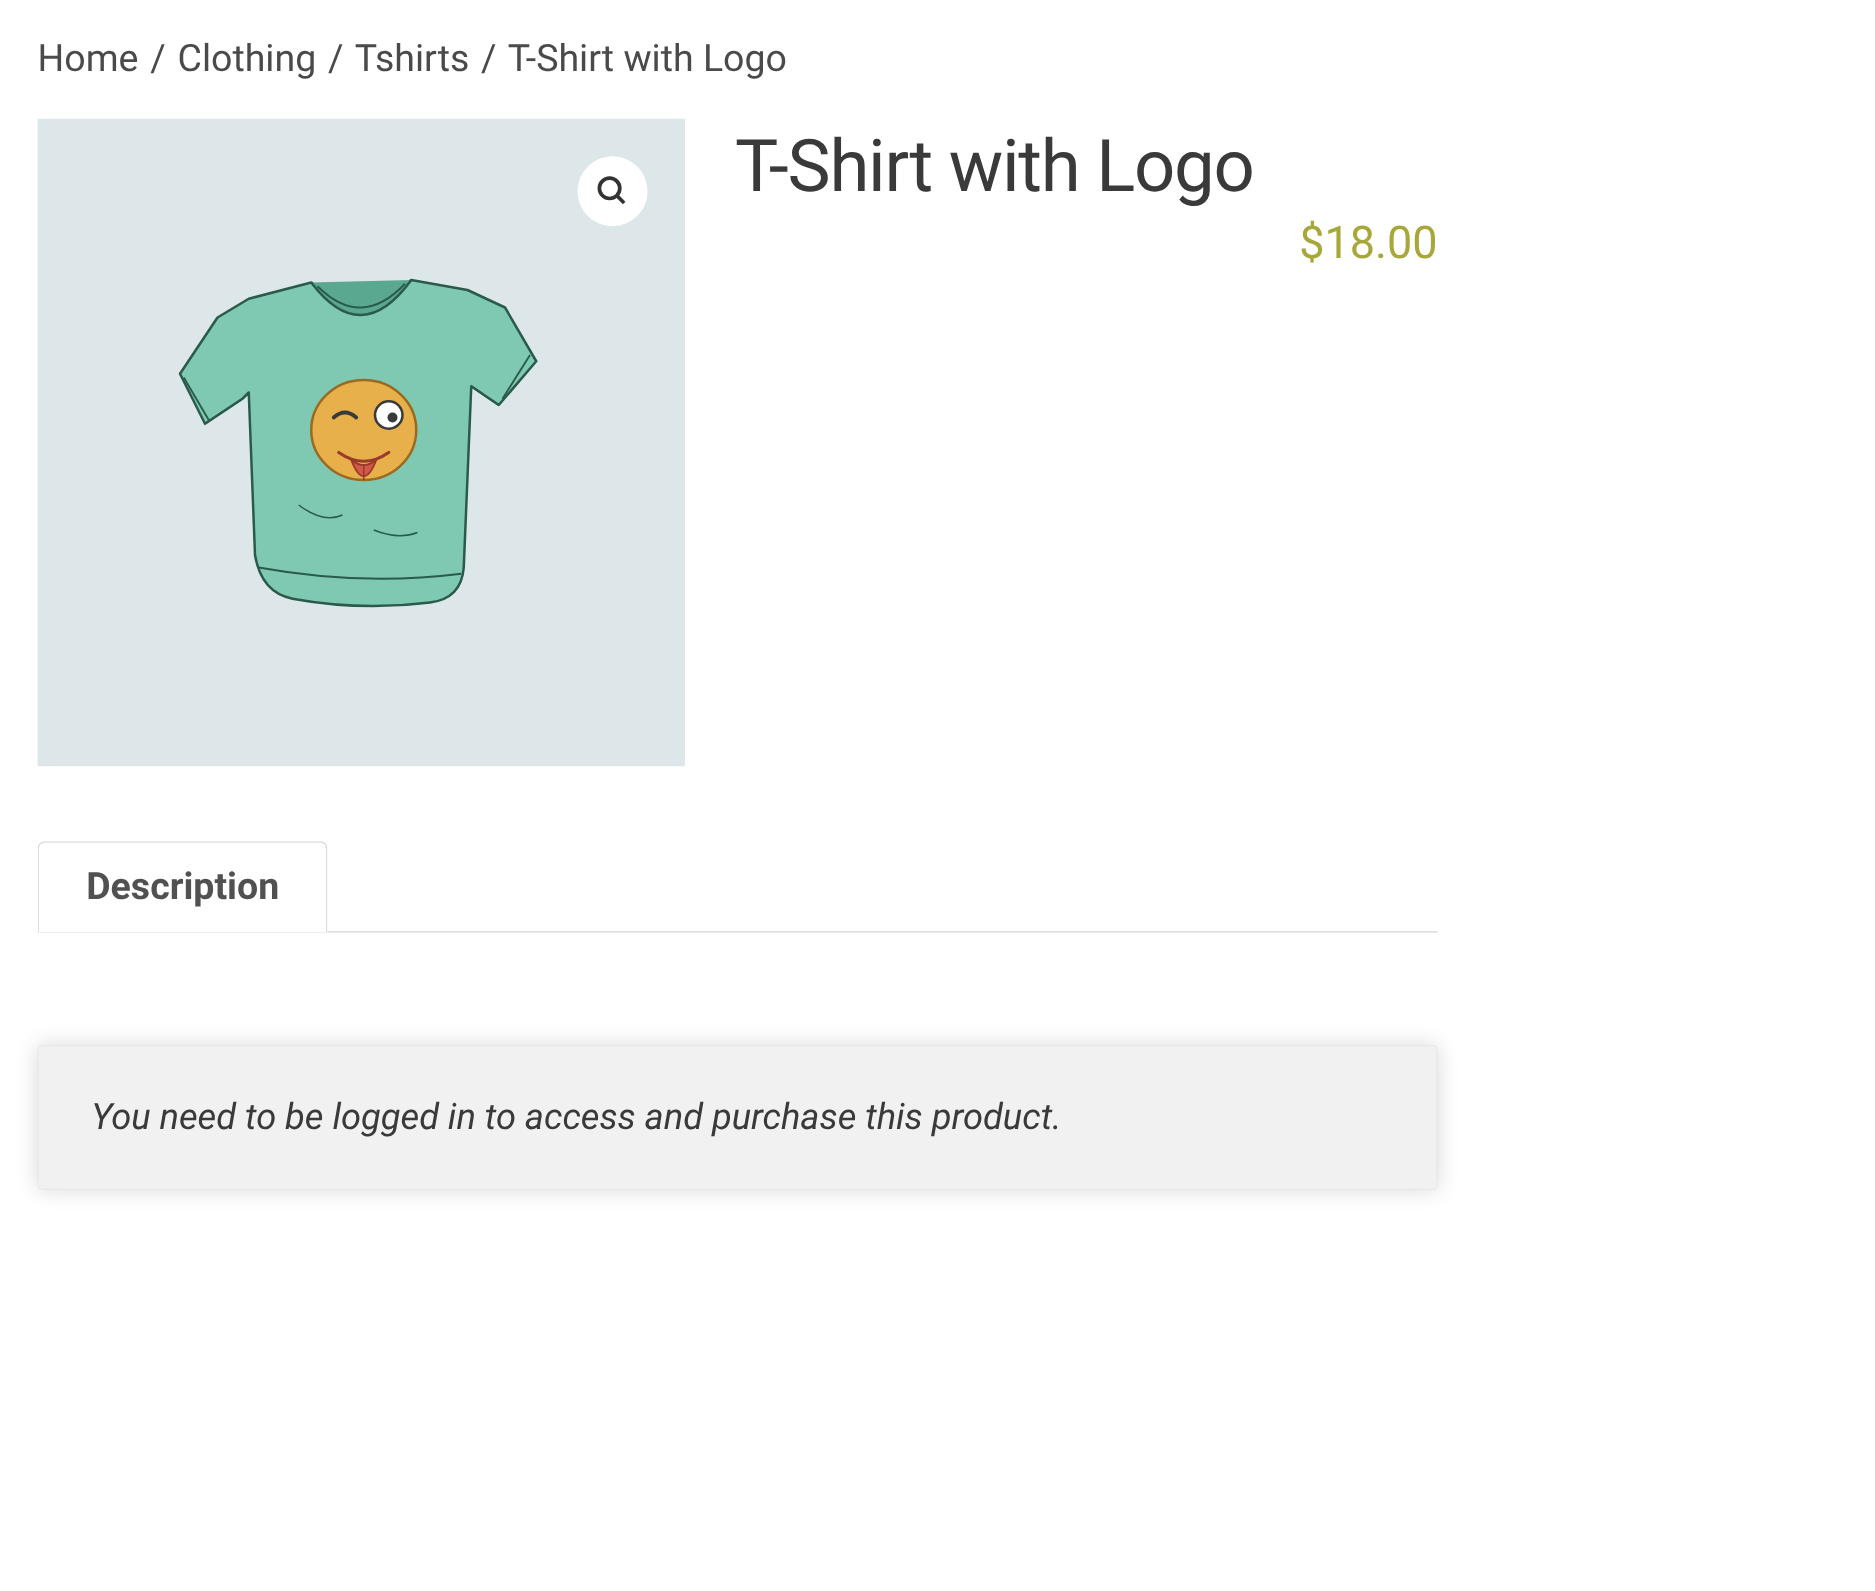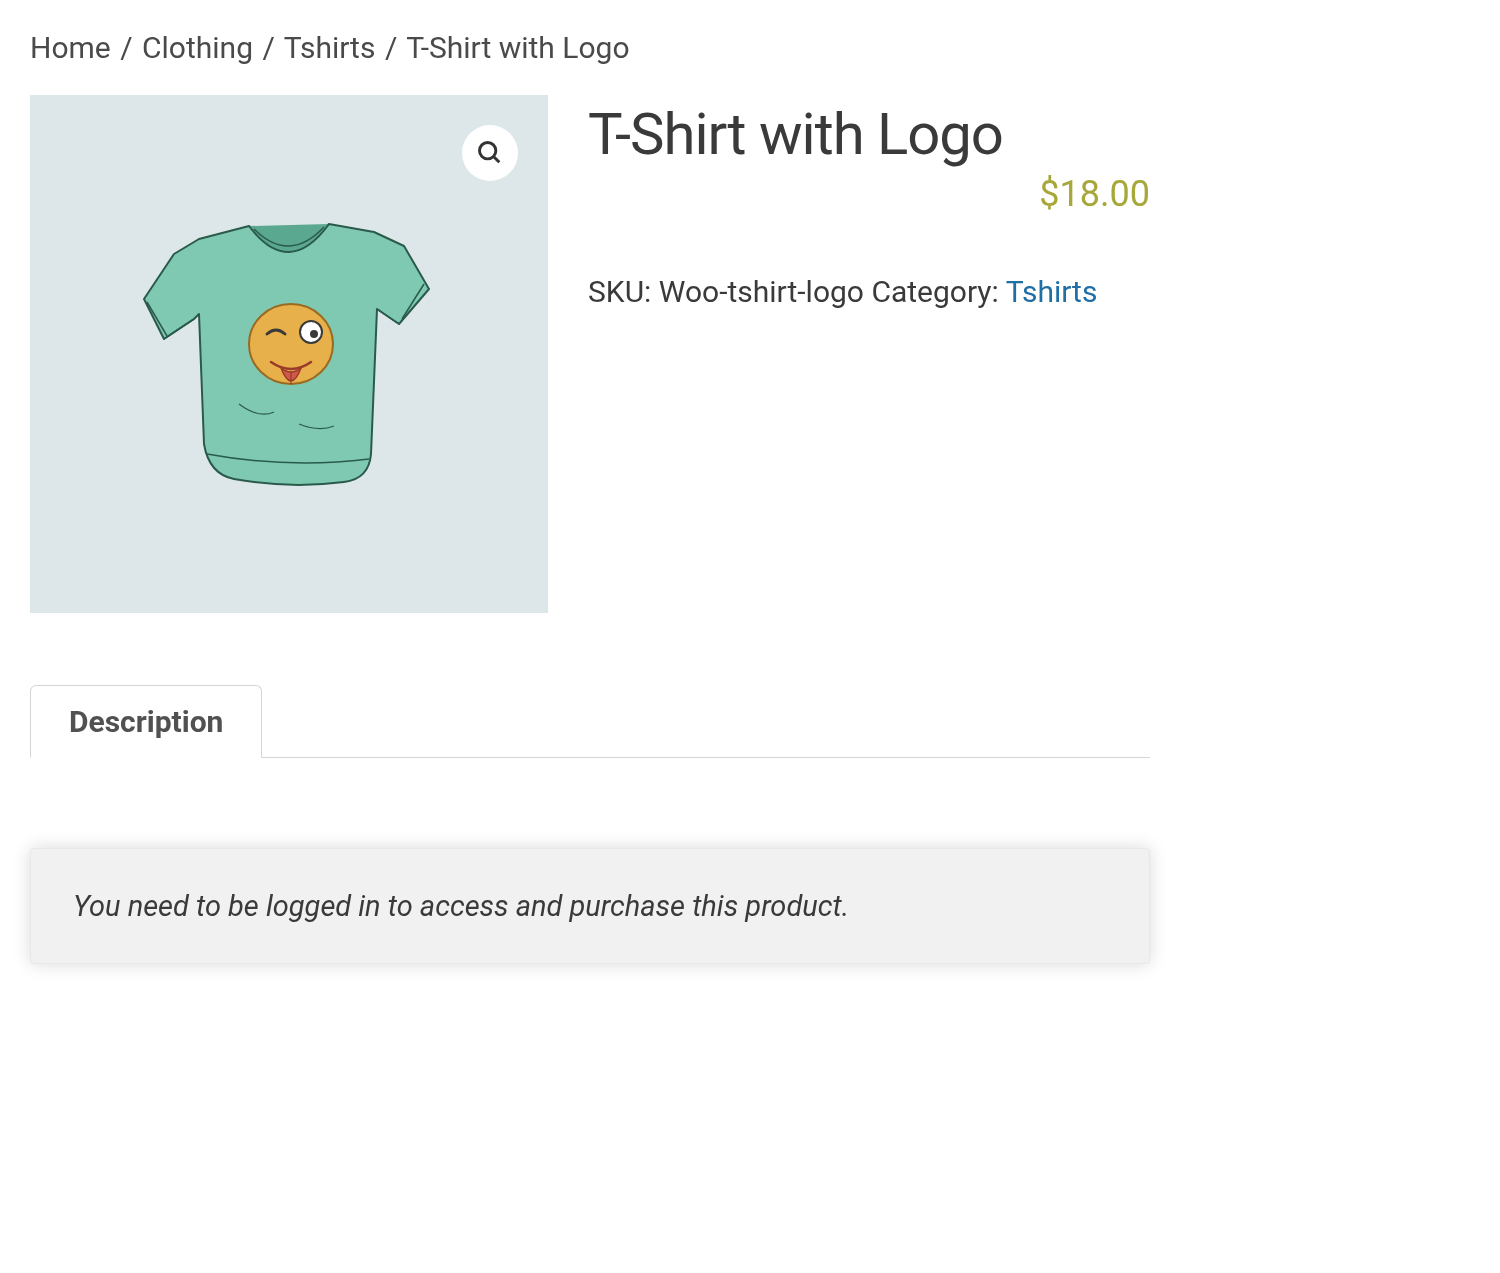--- a/index.html
+++ b/index.html
@@ -110,21 +110,20 @@
       font-weight: 700;
       color: #515151;
       background: #ffffff;
       border: 1px solid #d5d5d5;
       border-bottom: none;
       border-top-left-radius: 6px;
       border-top-right-radius: 6px;
       cursor: pointer;
       position: relative;
       top: 0px;
-      margin-top: 12px;
     }
     .tab.active {
       background: #ffffff;
       border-bottom: 1px solid #ffffff;
       margin-bottom: -1px;
     }
     .tab-content {
       padding-top: 90px;
     }
     .login-notice {
@@ -199,26 +198,20 @@
 
         <path d="M 152 178 Q 172 192 192 178" fill="none" stroke="#9a3a2a" stroke-width="2.5" stroke-linecap="round"></path>
         <path d="M 162 184 Q 172 210 182 184 Q 172 192 162 184 Z" fill="#d05a4a" stroke="#9a3a2a" stroke-width="1.5"></path>
         <line x1="172" y1="188" x2="172" y2="200" stroke="#9a3a2a" stroke-width="1.2"></line>
       </svg>
     </div>
 
     <div class="summary-col">
       <h1 class="product-title">T-Shirt with Logo</h1>
       <div class="price">$18.00</div>
-      <div class="meta">
-        <span>SKU:</span>
-        <span>Woo-tshirt-logo</span>
-        <span>Category:</span>
-        <a href="#">Tshirts</a>
-      </div>
     </div>
   </div>
 
   <div class="tabs">
     <div class="tab active">Description</div>
   </div>
 
   <div class="tab-content">
     <div class="login-notice">You need to be logged in to access and purchase this product.</div>
   </div>

